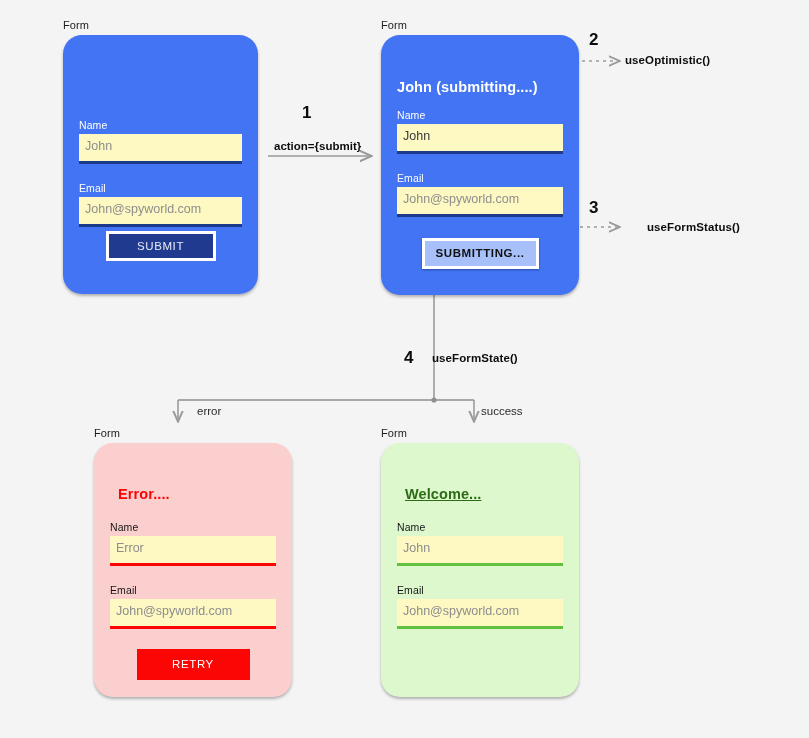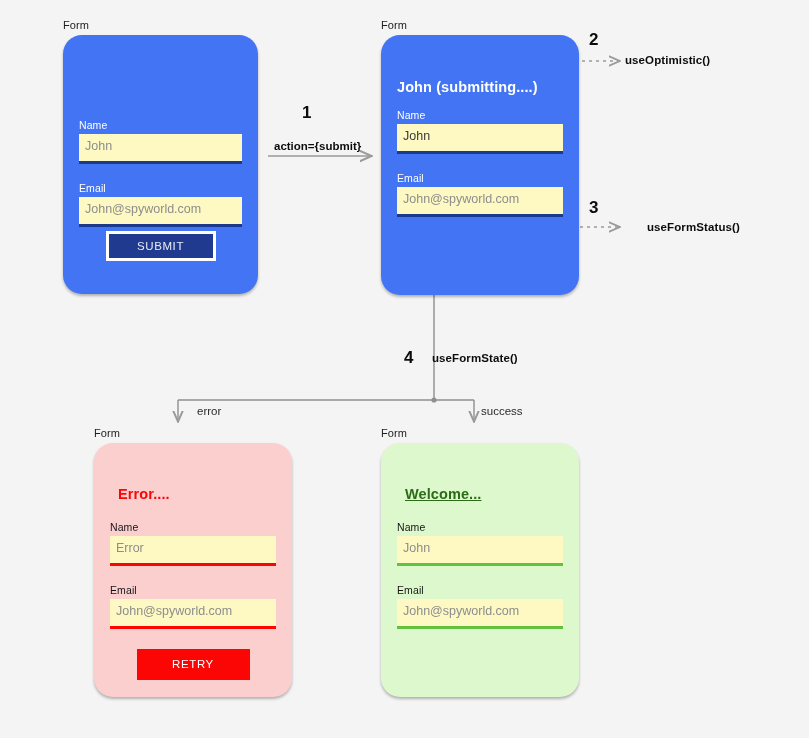--- a/index.html
+++ b/index.html
@@ -222,20 +222,21 @@
         <div class="field-input" style="color:#3a3a3a;">John</div>
         <div class="field-underline u-navy"></div>
       </div>
 
       <div class="field" style="margin-top:18px;">
         <div class="field-label onblue">Email</div>
         <div class="field-input">John@spyworld.com</div>
         <div class="field-underline u-navy"></div>
       </div>
 
+      <div class="btn btn-submitting" style="width:117px; margin:21px auto 0;">SUBMITTING...</div>
     </div>
   </div>
 
   <div class="step-num" style="left:589px; top:30px;">2</div>
   <div class="hook-label" style="left:625px; top:54px;">useOptimistic()</div>
 
   <div class="step-num" style="left:589px; top:198px;">3</div>
   <div class="hook-label" style="left:647px; top:221px;">useFormStatus()</div>
 
   <div class="step-num" style="left:404px; top:348px;">4</div>

